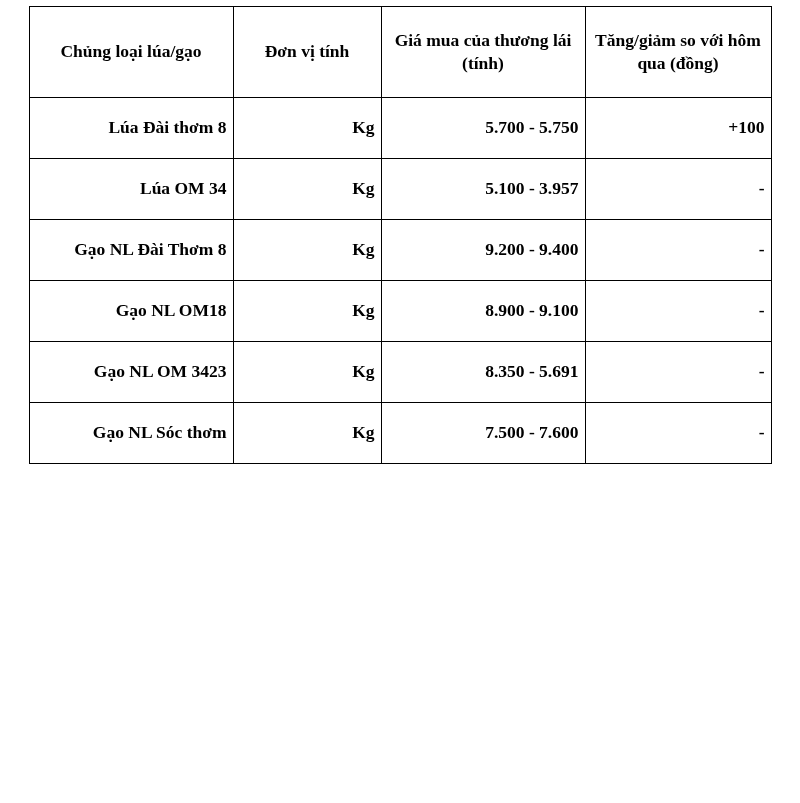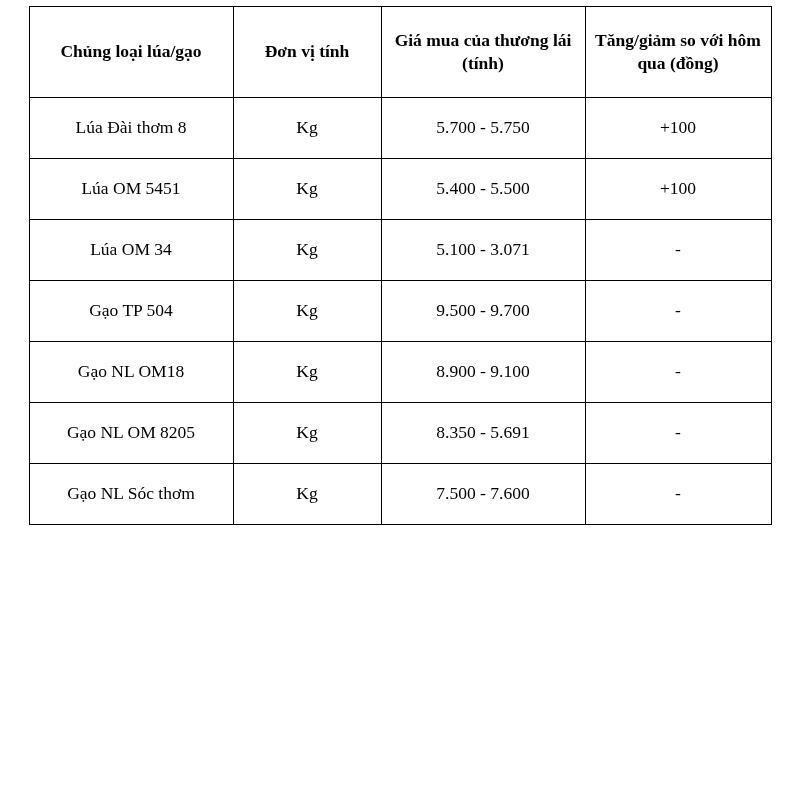--- a/index.html
+++ b/index.html
@@ -38,22 +38,23 @@
     vertical-align: middle;
     font-size: 17.5px;
     line-height: 1.32;
     padding: 4px 6px;
   }
   table.price-table thead th {
     font-weight: bold;
     height: 82px;
   }
   table.price-table tbody td {
-    font-weight: normal;
+    font-weight: bold;
     height: 52px;
+    text-align: right;
   }
   .cell-name { }
   .cell-unit { }
   .cell-price { }
   .cell-change { }
 </style>
 </head>
 <body>
 
 <div class="page">
@@ -73,45 +74,39 @@
       </tr>
     </thead>
     <tbody id="table-body">
         <tr>
           <td class="cell-name">Lúa Đài thơm 8</td>
           <td class="cell-unit">Kg</td>
           <td class="cell-price">5.700 - 5.750</td>
           <td class="cell-change">+100</td>
         </tr>
         <tr>
-          <td class="cell-name">Lúa OM 5451</td>
-          <td class="cell-unit">Kg</td>
-          <td class="cell-price">5.400 - 5.500</td>
-          <td class="cell-change">+100</td>
-        </tr>
-        <tr>
           <td class="cell-name">Lúa OM 34</td>
           <td class="cell-unit">Kg</td>
-          <td class="cell-price">5.100 - 3.071</td>
+          <td class="cell-price">5.100 - 3.957</td>
           <td class="cell-change">-</td>
         </tr>
         <tr>
-          <td class="cell-name">Gạo TP 504</td>
+          <td class="cell-name">Gạo NL Đài Thơm 8</td>
           <td class="cell-unit">Kg</td>
-          <td class="cell-price">9.500 - 9.700</td>
+          <td class="cell-price">9.200 - 9.400</td>
           <td class="cell-change">-</td>
         </tr>
         <tr>
           <td class="cell-name">Gạo NL OM18</td>
           <td class="cell-unit">Kg</td>
           <td class="cell-price">8.900 - 9.100</td>
           <td class="cell-change">-</td>
         </tr>
         <tr>
-          <td class="cell-name">Gạo NL OM 8205</td>
+          <td class="cell-name">Gạo NL OM 3423</td>
           <td class="cell-unit">Kg</td>
           <td class="cell-price">8.350 - 5.691</td>
           <td class="cell-change">-</td>
         </tr>
         <tr>
           <td class="cell-name">Gạo NL Sóc thơm</td>
           <td class="cell-unit">Kg</td>
           <td class="cell-price">7.500 - 7.600</td>
           <td class="cell-change">-</td>
         </tr>

